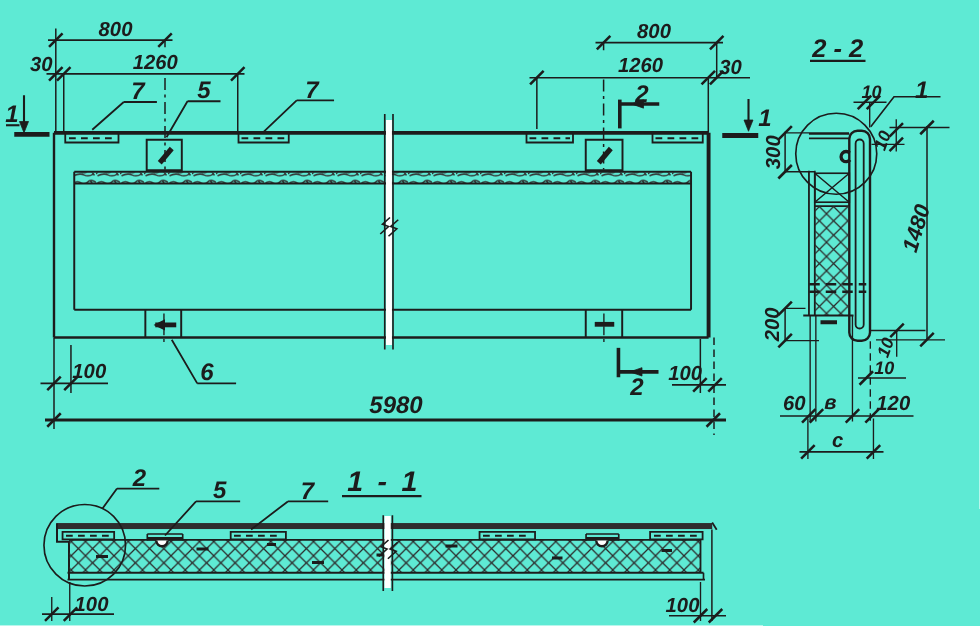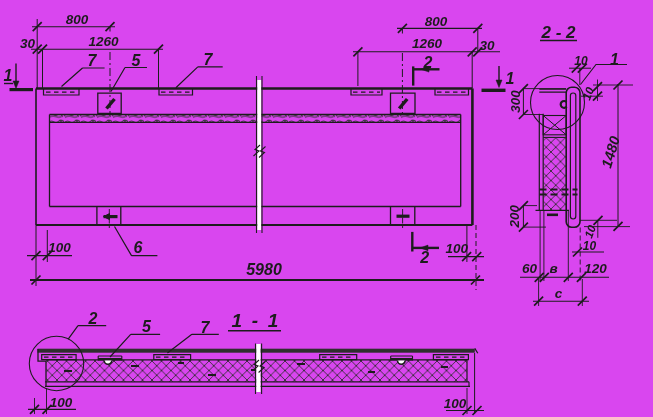--- a/index.html
+++ b/index.html
@@ -1,16 +1,16 @@
 <!DOCTYPE html>
 <html><head>
 <meta charset="utf-8">
 <style>
 html,body{margin:0;padding:0;background:#fff;}
-#wrap{width:653px;height:417px;position:relative;overflow:hidden;background:#d946ef;}
+#wrap{width:653px;height:417px;position:relative;overflow:hidden;background:#5eead4;}
 text{font-family:"Liberation Sans",sans-serif;font-style:italic;font-weight:bold;fill:#1c1c1c;}
 </style>
 </head>
 <body>
 <div id="wrap">
 <svg width="653" height="417" viewBox="0 0 653 417">
 <defs>
 <pattern id="xh" width="9.5" height="9.5" patternUnits="userSpaceOnUse">
 <path d="M-1,10.5 L10.5,-1 M-1,-1 L10.5,10.5" stroke="#2b2b2b" stroke-width="0.85" fill="none"></path>
 </pattern>

